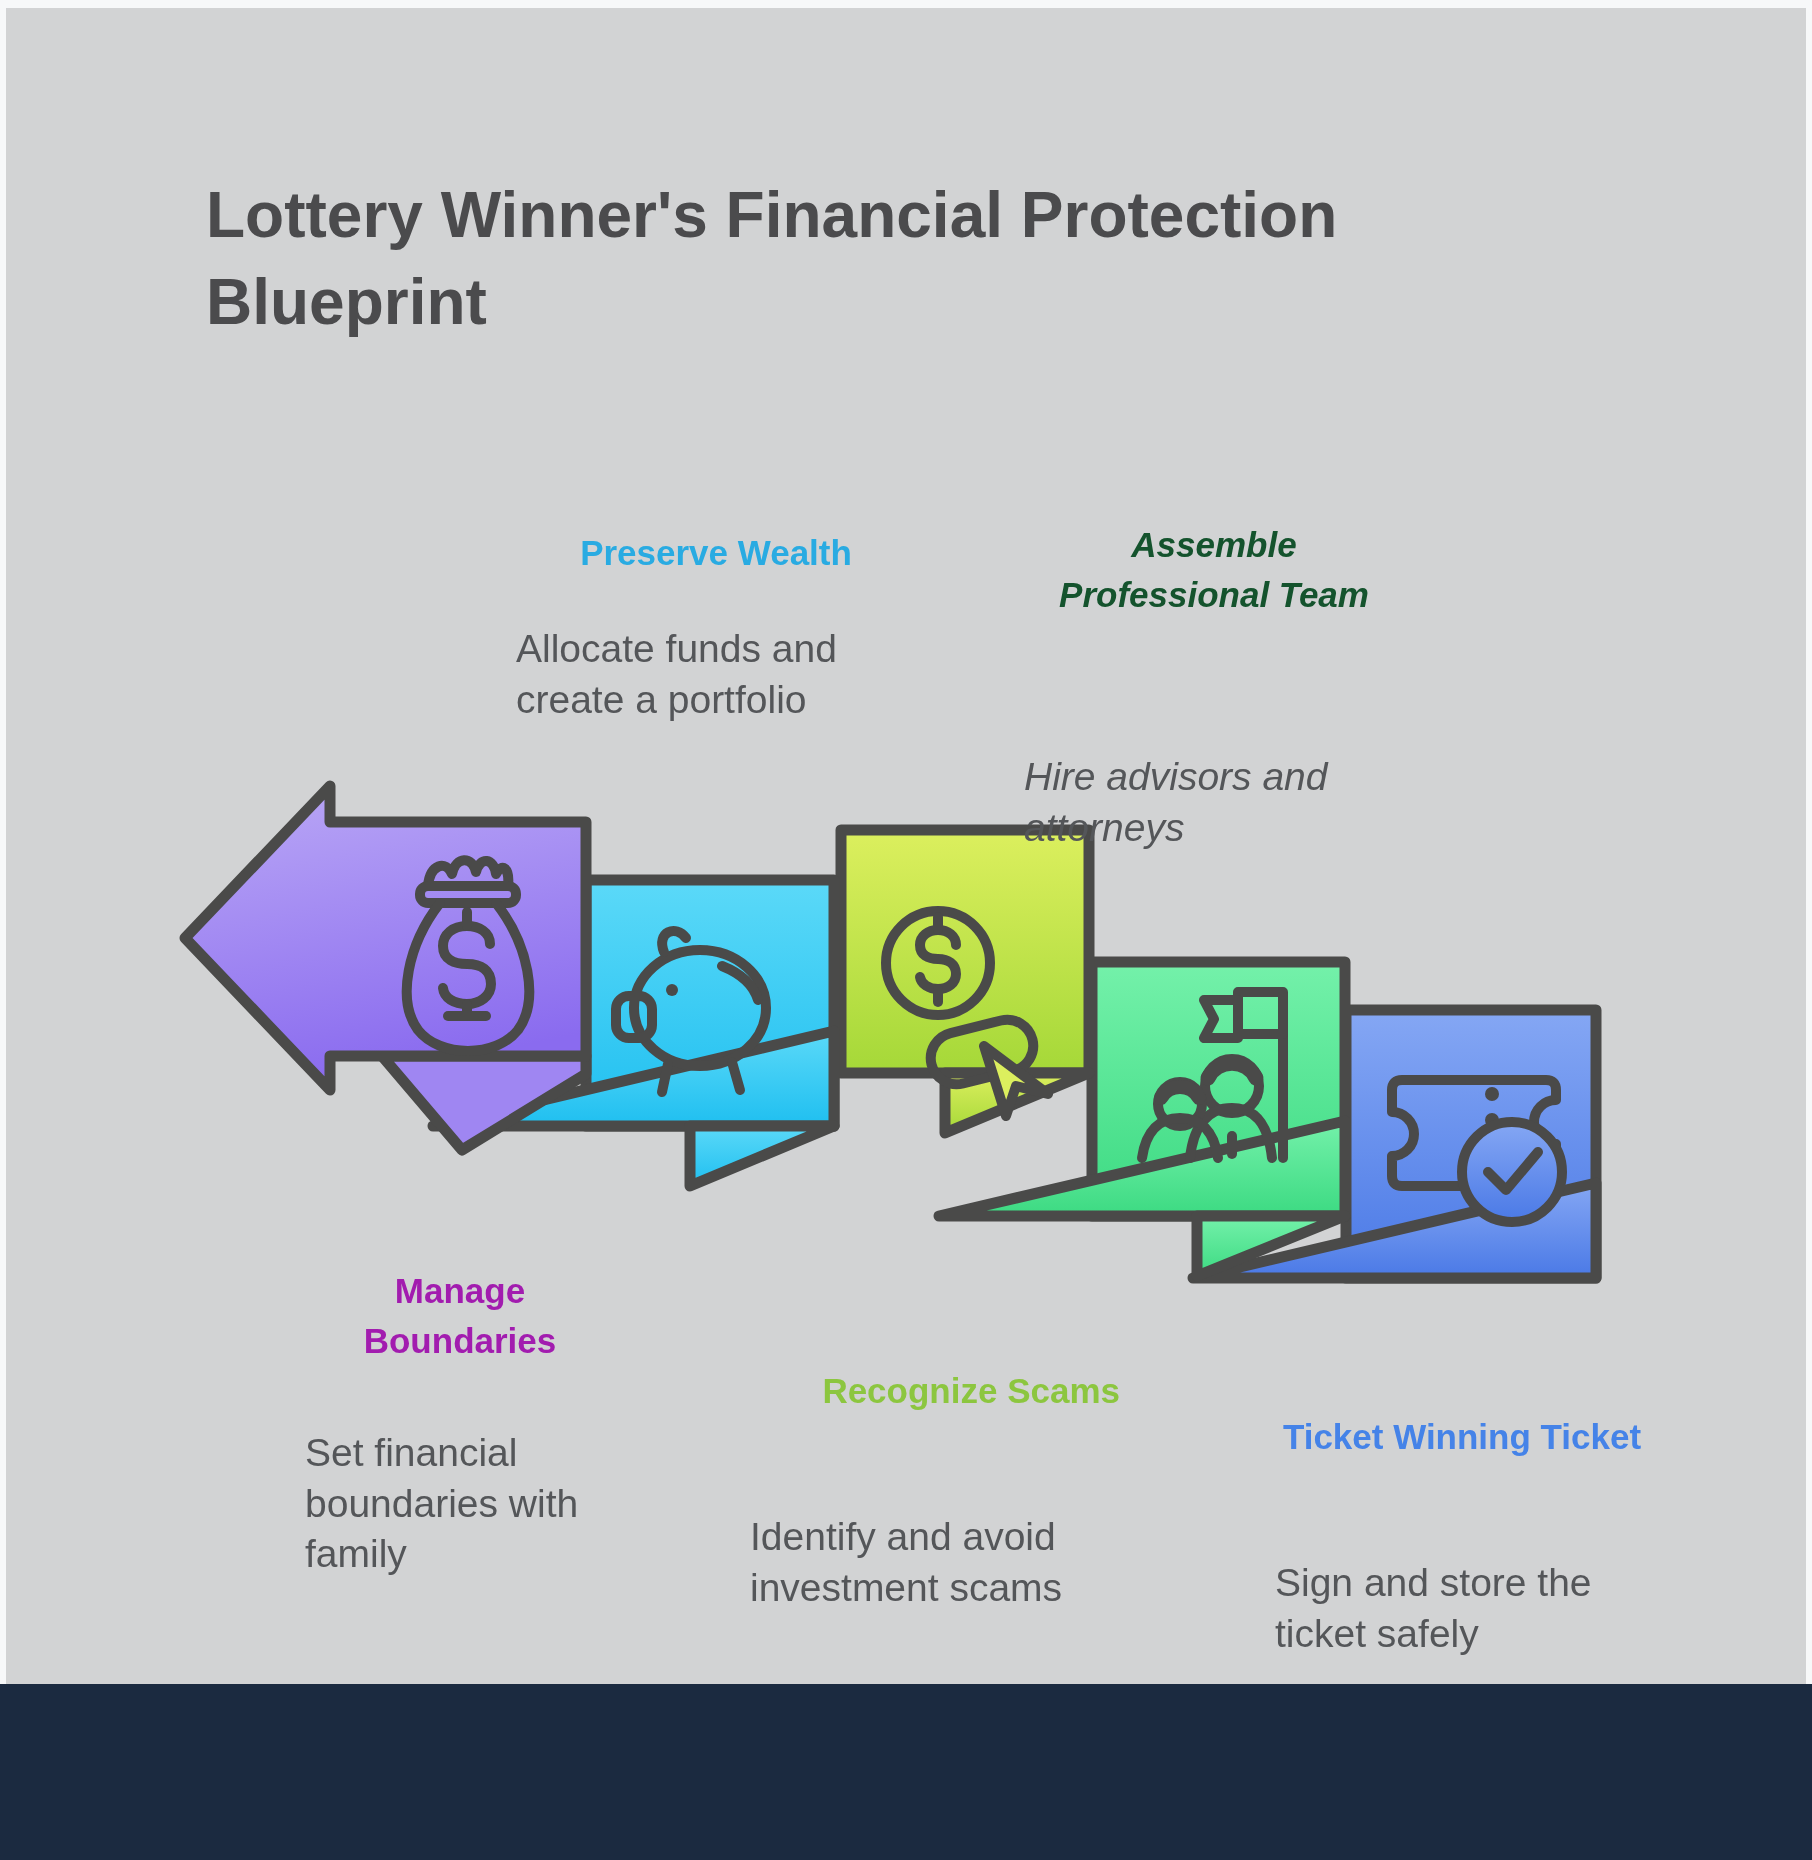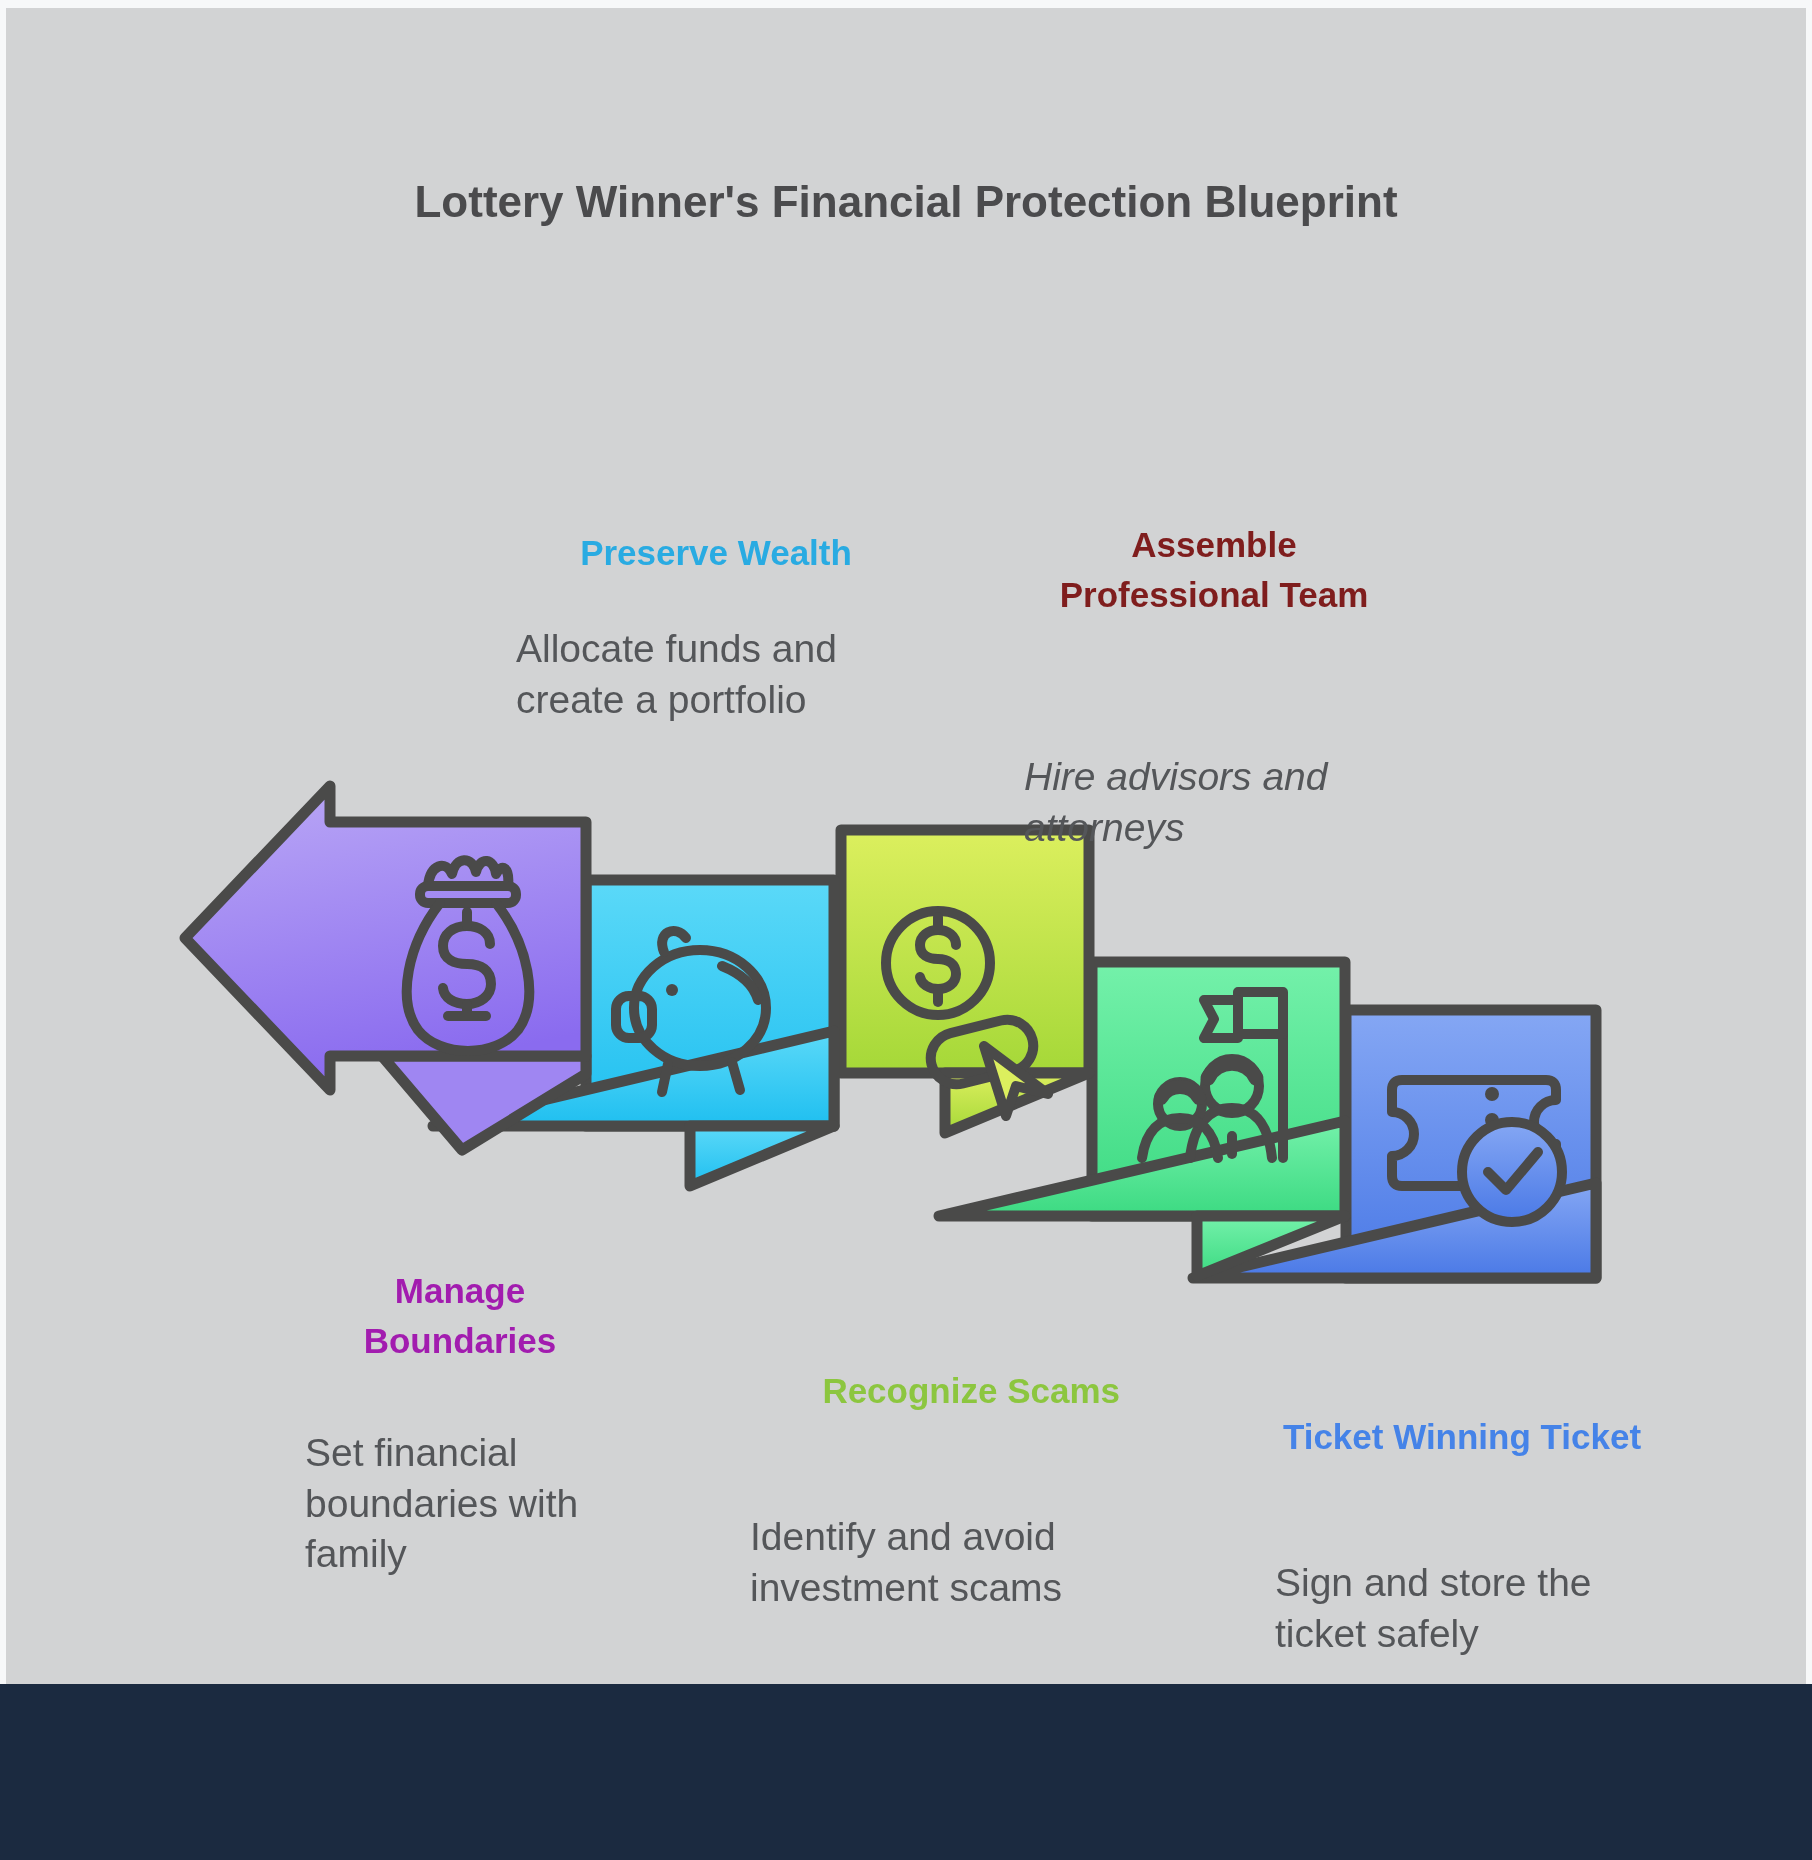--- a/index.html
+++ b/index.html
@@ -1,22 +1,22 @@
 <!DOCTYPE html>
 <html><head>
 <meta charset="utf-8">
 <style>
   html,body{margin:0;padding:0;}
   body{font-family:"Liberation Sans", sans-serif;}
   .stage{position:relative;width:1812px;height:1860px;background:#F7F8F9;overflow:hidden;}
   .gray-bg{position:absolute;left:6px;right:6px;top:8px;height:1676px;background:#D2D3D4;}
   .footer-bar{position:absolute;left:0;bottom:0;width:100%;height:176px;background:#1B2A40;}
   .diagram-svg{position:absolute;left:0;top:0;width:1812px;height:1860px;}
-  .page-title{position:absolute;left:206px;top:172px;width:1400px;text-align:center;
-    font-size:44px;font-weight:bold;line-height:1.36;color:#4B4B4D;}
+  .page-title{position:absolute;left:206px;top:172px;width:1400px;
+    font-size:64px;font-weight:bold;line-height:1.36;color:#4B4B4D;}
   .step-label{position:absolute;text-align:center;font-weight:bold;font-size:35px;line-height:1.42;}
   .step-desc{position:absolute;font-size:39px;line-height:1.3;color:#545659;}
   .lbl-preserve{left:456px;top:528px;width:520px;}
   .desc-preserve{left:516px;top:624px;width:400px;}
   .lbl-assemble{left:1054px;top:520px;width:320px;}
   .desc-assemble{left:1024px;top:752px;width:380px;font-style:italic;}
   .lbl-manage{left:300px;top:1266px;width:320px;}
   .desc-manage{left:305px;top:1428px;width:310px;}
   .lbl-recognize{left:800px;top:1366px;width:320px;text-align:right;}
   .desc-recognize{left:750px;top:1512px;width:420px;}
@@ -125,21 +125,21 @@
       <line x1="467" y1="1004" x2="467" y2="1016"></line>
       <line x1="448" y1="1016" x2="486" y2="1016"></line>
     </g>
   </svg>
 
   <div class="page-title" style="color: rgb(75, 75, 77);">Lottery Winner's Financial Protection Blueprint</div>
 
   <div class="step-label lbl-preserve" style="color: rgb(41, 171, 226);">Preserve Wealth</div>
   <div class="step-desc desc-preserve">Allocate funds and create a portfolio</div>
 
-  <div class="step-label lbl-assemble" style="color: #7f1d1d;">Assemble Professional Team</div>
+  <div class="step-label lbl-assemble" style="color: #14532d; font-style: italic;">Assemble Professional Team</div>
   <div class="step-desc desc-assemble">Hire advisors and attorneys</div>
 
   <div class="step-label lbl-manage" style="color: #a21caf;">Manage Boundaries</div>
   <div class="step-desc desc-manage">Set financial boundaries with family</div>
 
   <div class="step-label lbl-recognize" style="color: rgb(140, 198, 63);">Recognize Scams</div>
   <div class="step-desc desc-recognize">Identify and avoid investment scams</div>
 
   <div class="step-label lbl-secure" style="color: rgb(69, 131, 232);">Ticket Winning Ticket</div>
   <div class="step-desc desc-secure">Sign and store the ticket safely</div>

